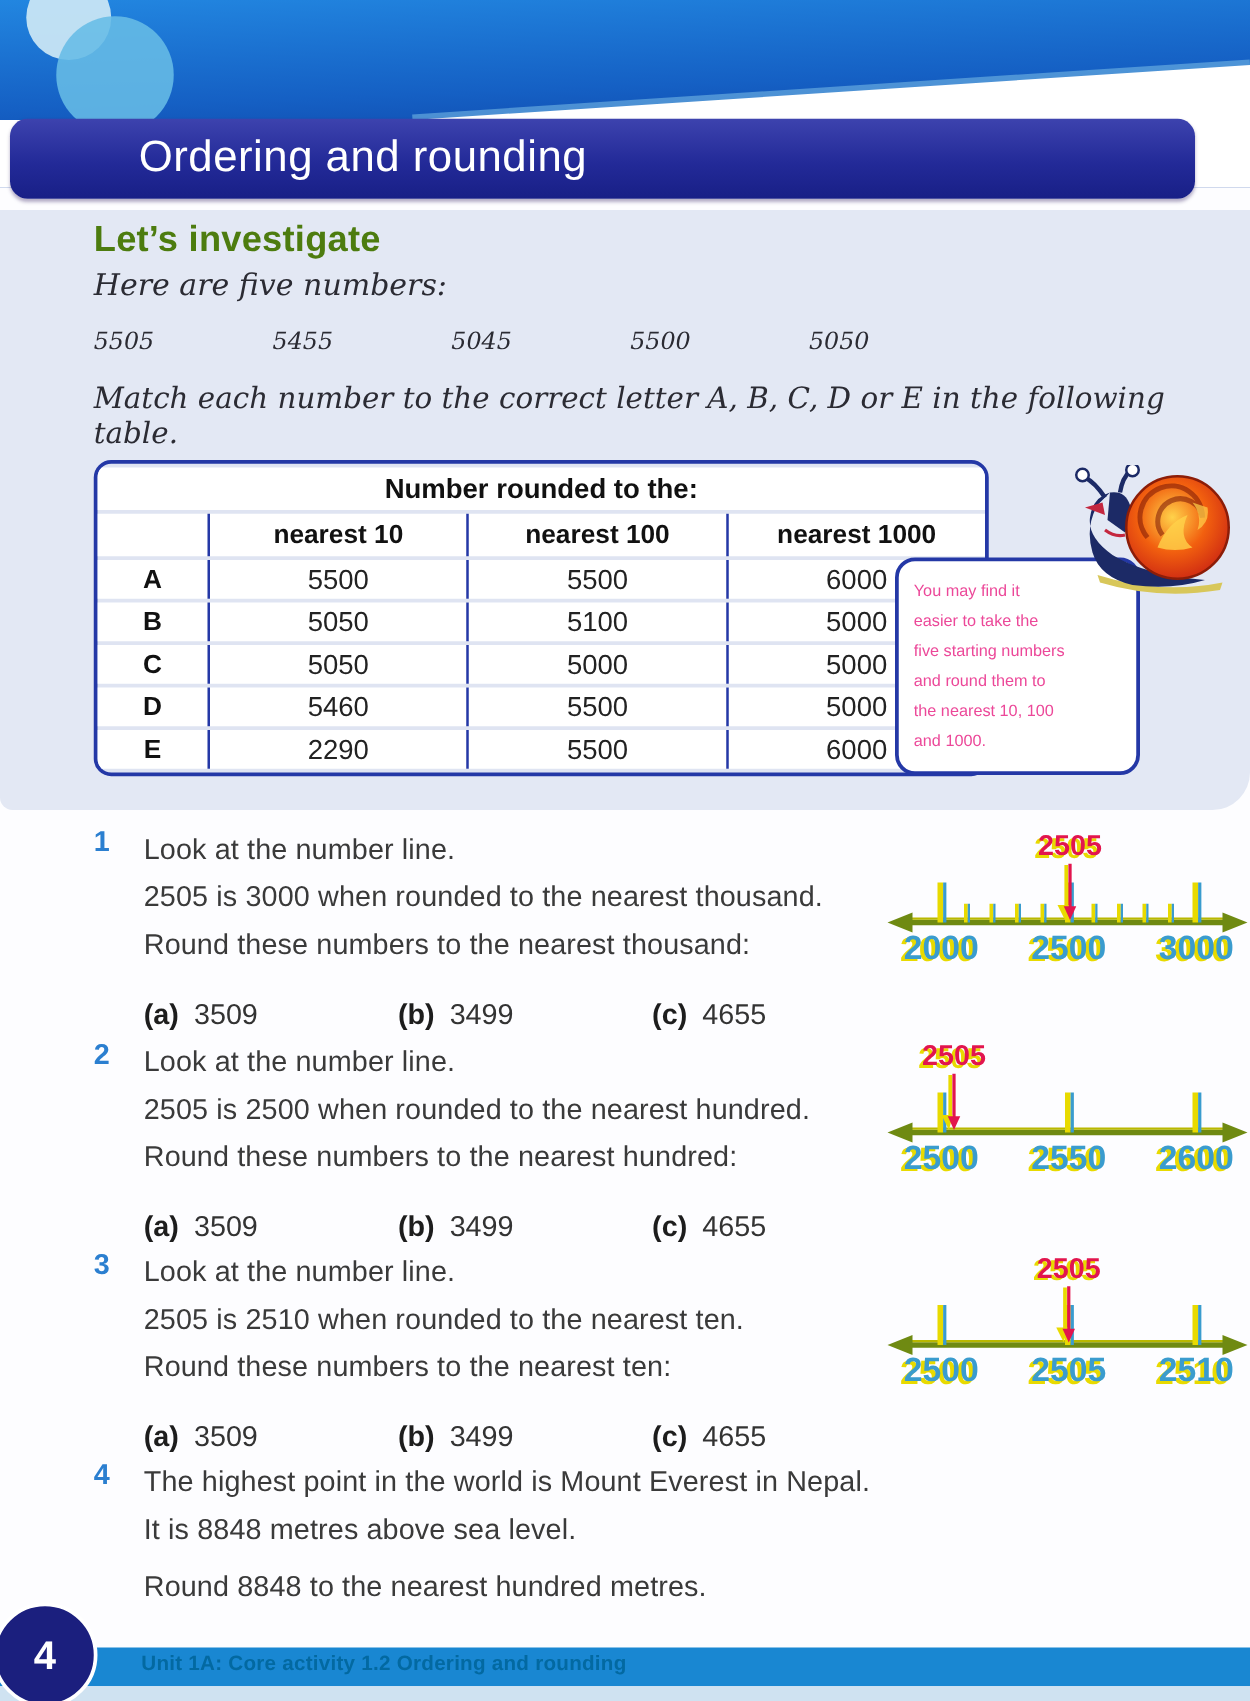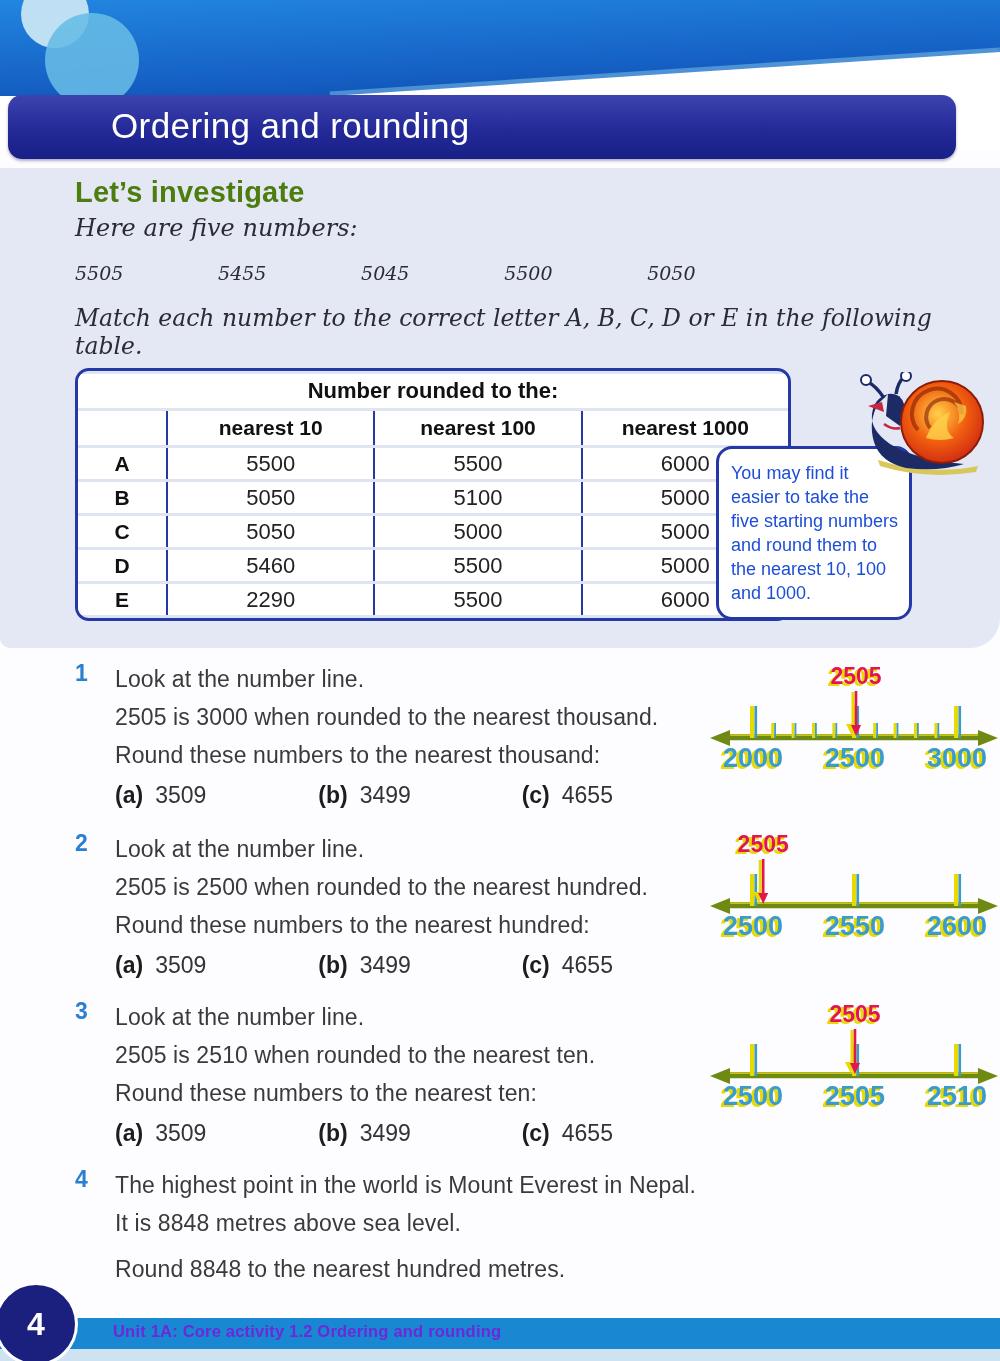--- a/index.html
+++ b/index.html
@@ -33,41 +33,41 @@
   .rtable th, .rtable td { background:#fff; text-align:center; vertical-align:middle; }
   .rtable .t-title { font-size:22px; font-weight:bold; color:#111; height:34px; }
   .rtable .t-head { font-size:21px; font-weight:bold; color:#111; height:34px; }
   .rtable td { font-size:22px; color:#222; height:31px; font-weight:400; }
   .rtable th.row-letter { font-size:21px; font-weight:bold; color:#111; }
   .rtable .vline { border-left:2.5px solid #2438a6; }
 
   
   .hint-box { position:absolute; left:716px; top:446px; width:196px; height:174px;
     background:#fff; border:3.5px solid #2438a6; border-radius:16px; padding:12px 4px 8px 12px; }
-  .hint-text { font-size:18px; line-height:24px; color:#1d4ed8; font-weight:500; white-space:pre; }
+  .hint-text { font-size:13px; line-height:24px; color:#ec4899; font-weight:500; white-space:pre; }
   .snail { position:absolute; left:838px; top:372px; }
 
   
   .question { position:absolute; left:75px; width:650px; }
   .q-num { position:absolute; left:0; top:0; font-size:23px; font-weight:bold; color:#2b7fd0; }
   .q-body { margin-left:40px; }
   .q-line { font-size:23px; line-height:38px; color:#3a3a3a; letter-spacing:.1px; }
-  .q-options { display:flex; margin-top:4px; font-size:23px; line-height:34px; }
+  .q-options { display:flex; margin-top:20px; font-size:23px; line-height:34px; }
   .q-opt { width:212px; }
   .opt-label { font-weight:bold; color:#1d1d1d; }
   .opt-value { color:#333; margin-left:12px; }
 
   .numberline { position:absolute; width:292px; height:112px; }
   .nl-lab { font-family:"Liberation Sans",sans-serif; font-size:27px; font-weight:bold; }
   .nl-ptr { font-family:"Liberation Sans",sans-serif; font-size:23px; font-weight:bold; }
 
   
   .footer-bar { position:absolute; left:0; top:1318px; width:1000px; height:31px; background:#1987d2; }
   .footer-strip { position:absolute; left:0; top:1349px; width:1000px; height:12px; background:#cfe2f1; }
-  .footer-text { position:absolute; left:113px; top:1322px; color:#6d28d9; font-size:16.5px; font-weight:bold; letter-spacing:.2px; }
+  .footer-text { position:absolute; left:113px; top:1322px; color:#0369a1; font-size:16.5px; font-weight:bold; letter-spacing:.2px; }
   .page-badge { position:absolute; left:-6px; top:1282px; width:84px; height:84px; border-radius:50%;
     background:#1b1f7e; border:3px solid #fff; color:#fff; font-size:32px; font-weight:bold;
     display:flex; align-items:center; justify-content:center; }
 </style>
 </head>
 <body>
 
 <div class="page">
 
   <div class="hero">

